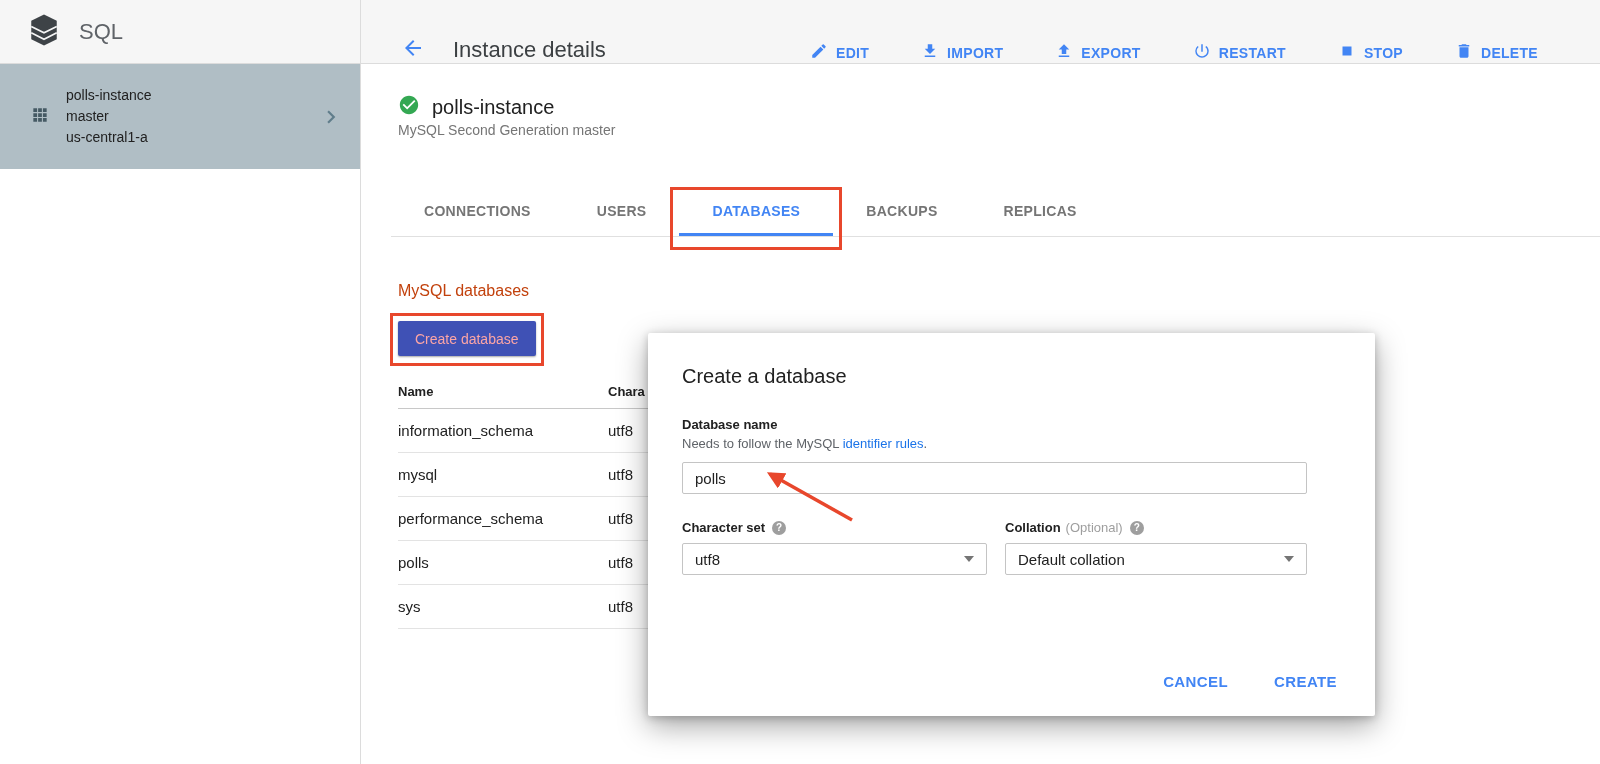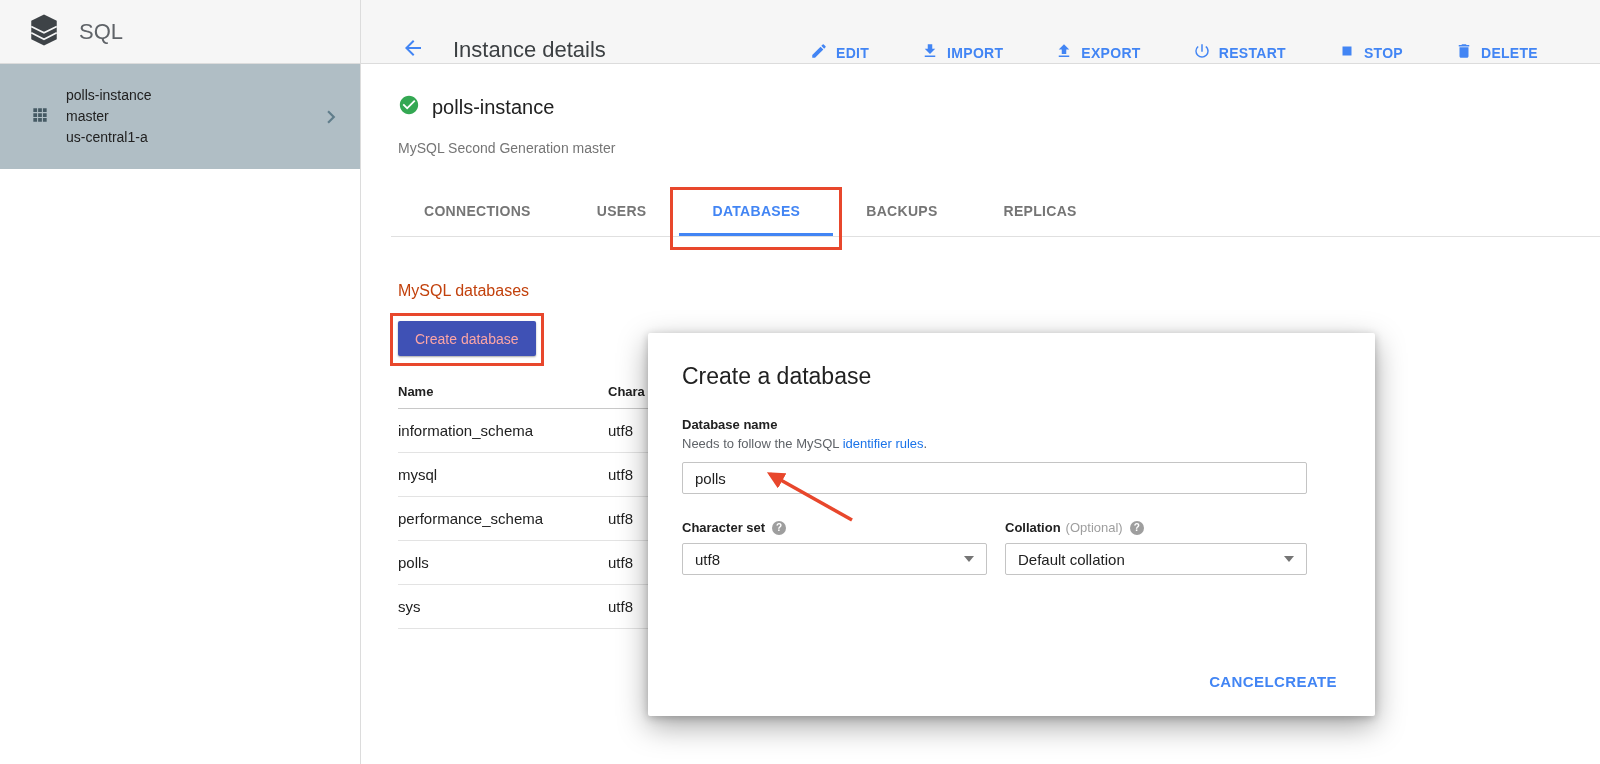--- a/index.html
+++ b/index.html
@@ -26,21 +26,21 @@
              border-right:1px solid #dcdcdc; }
   .sidebar-item { height:105px; background:#b0bec5; display:flex; align-items:center;
                   padding:0 16px 0 30px; cursor:pointer; }
   .sidebar-text { margin-left:16px; font-size:14px; color:#212121; line-height:21px; }
   .sidebar-chevron { margin-left:auto; display:flex; }
 
   
   .main { position:absolute; left:361px; top:64px; right:0; bottom:0; background:#fff; }
   .instance-head { position:absolute; left:37px; top:30px; display:flex; align-items:center; gap:12px; }
   .instance-name { font-size:20px; font-weight:400; color:#212121; }
-  .instance-sub { position:absolute; left:37px; top:76px; font-size:14px; color:#757575; }
+  .instance-sub { position:absolute; left:37px; top:58px; font-size:14px; color:#757575; }
 
   .tabs { position:absolute; left:30px; right:0; top:122px; height:51px; display:flex;
           border-bottom:1px solid #e0e0e0; }
   .tab { position:relative; padding:0 33px; display:flex; align-items:center; font-size:14px;
          font-weight:700; letter-spacing:.3px; color:#757575; cursor:pointer; white-space:nowrap; }
   .tab.active { color:#4285f4; box-shadow:inset 0 -3px 0 #4285f4; }
   .tab-annot { position:absolute; left:-9px; right:-9px; top:1px; height:63px;
                border:3px solid #e8472c; pointer-events:none; }
 
   .db-heading { position:absolute; left:37px; top:218px; font-size:16px; font-weight:500; color:#c2410c; }
@@ -56,39 +56,39 @@
   .db-row { display:flex; align-items:center; height:44px; border-bottom:1px solid #e3e3e3;
             font-size:15px; color:#212121; }
   .db-row.header { height:34px; font-size:13px; font-weight:700; border-bottom:1px solid #c8c8c8; }
   .cell-name { width:210px; }
   .cell-charset { flex:1; }
 
   
   .dialog { position:absolute; left:648px; top:333px; width:727px; height:383px; background:#fff;
             z-index:20; border-radius:2px; padding:28px 34px;
             box-shadow:0 10px 30px rgba(0,0,0,.35), 0 2px 8px rgba(0,0,0,.22); }
-  .dialog-title { font-size:23px; font-weight:400; color:#212121; line-height:30px; margin-bottom:26px; }
+  .dialog-title { font-size:20px; font-weight:400; color:#212121; line-height:30px; margin-bottom:26px; }
   .field-label { font-size:13px; font-weight:700; color:#212121; line-height:16px; display:flex; align-items:center; }
   .field-optional { font-weight:400; color:#9e9e9e; margin-left:5px; }
   .helper { font-size:13px; color:#5f6368; margin:3px 0 10px; line-height:16px; }
   .helper a { color:#1a73e8; text-decoration:none; cursor:pointer; }
   .name-input { width:625px; height:32px; border:1px solid #c4c4c4; border-radius:2px; padding:0 12px;
                 font-size:15px; color:#212121; font-family:inherit; outline:none; display:block; }
   .dropdown-row { display:flex; gap:18px; margin-top:26px; }
   .dd-col1 { width:305px; }
   .dd-col2 { width:302px; }
   .select-box { margin-top:7px; height:32px; border:1px solid #c4c4c4; border-radius:2px;
                 display:flex; align-items:center; justify-content:space-between; padding:0 12px;
                 font-size:15px; color:#212121; cursor:pointer; }
   .caret { width:0; height:0; border-left:5px solid transparent; border-right:5px solid transparent;
            border-top:6px solid #757575; }
   .help-icon { display:inline-flex; align-items:center; justify-content:center; width:14px; height:14px;
                border-radius:50%; background:#9e9e9e; color:#fff; font-size:10px; font-weight:700;
                margin-left:7px; cursor:pointer; flex:none; }
-  .dialog-actions { position:absolute; right:38px; bottom:26px; display:flex; }
+  .dialog-actions { position:absolute; right:38px; bottom:26px; display:flex; gap:46px; }
   .text-btn { background:none; border:none; color:#4285f4; font-size:15px; font-weight:700;
               letter-spacing:.4px; font-family:inherit; cursor:pointer; }
 
   
   .annot-arrow { position:absolute; left:748px; top:452px; z-index:30; pointer-events:none; }
 </style>
 </head>
 <body>
 
 <div class="app">

